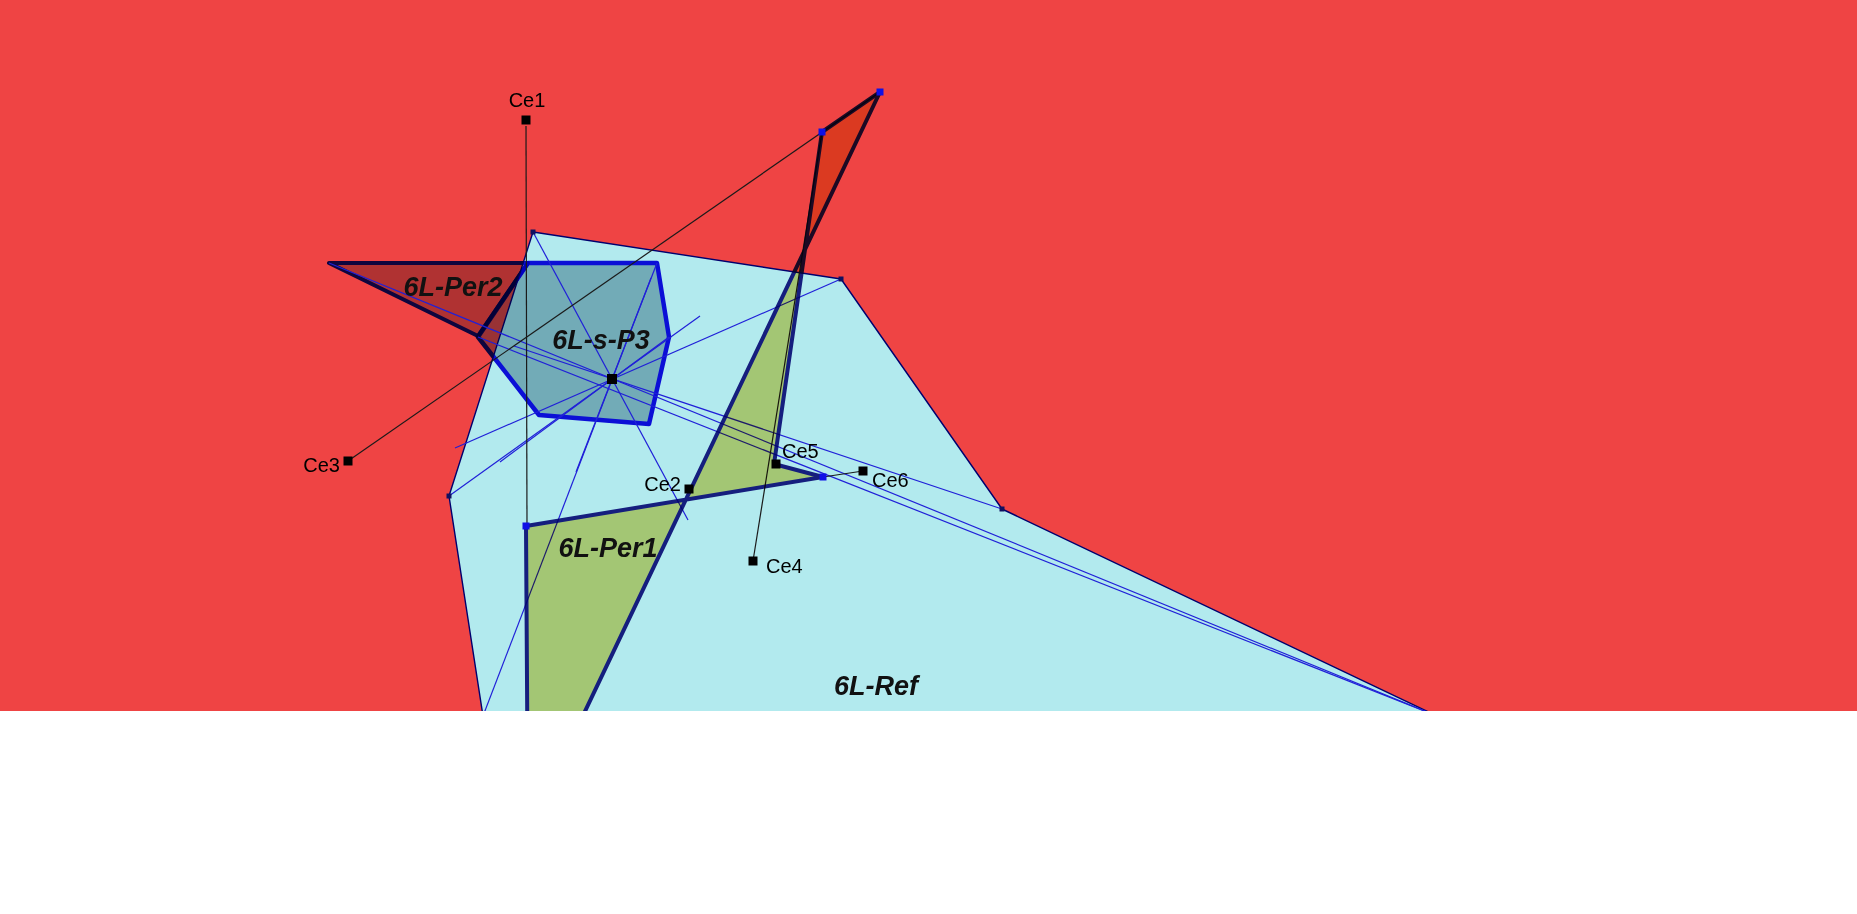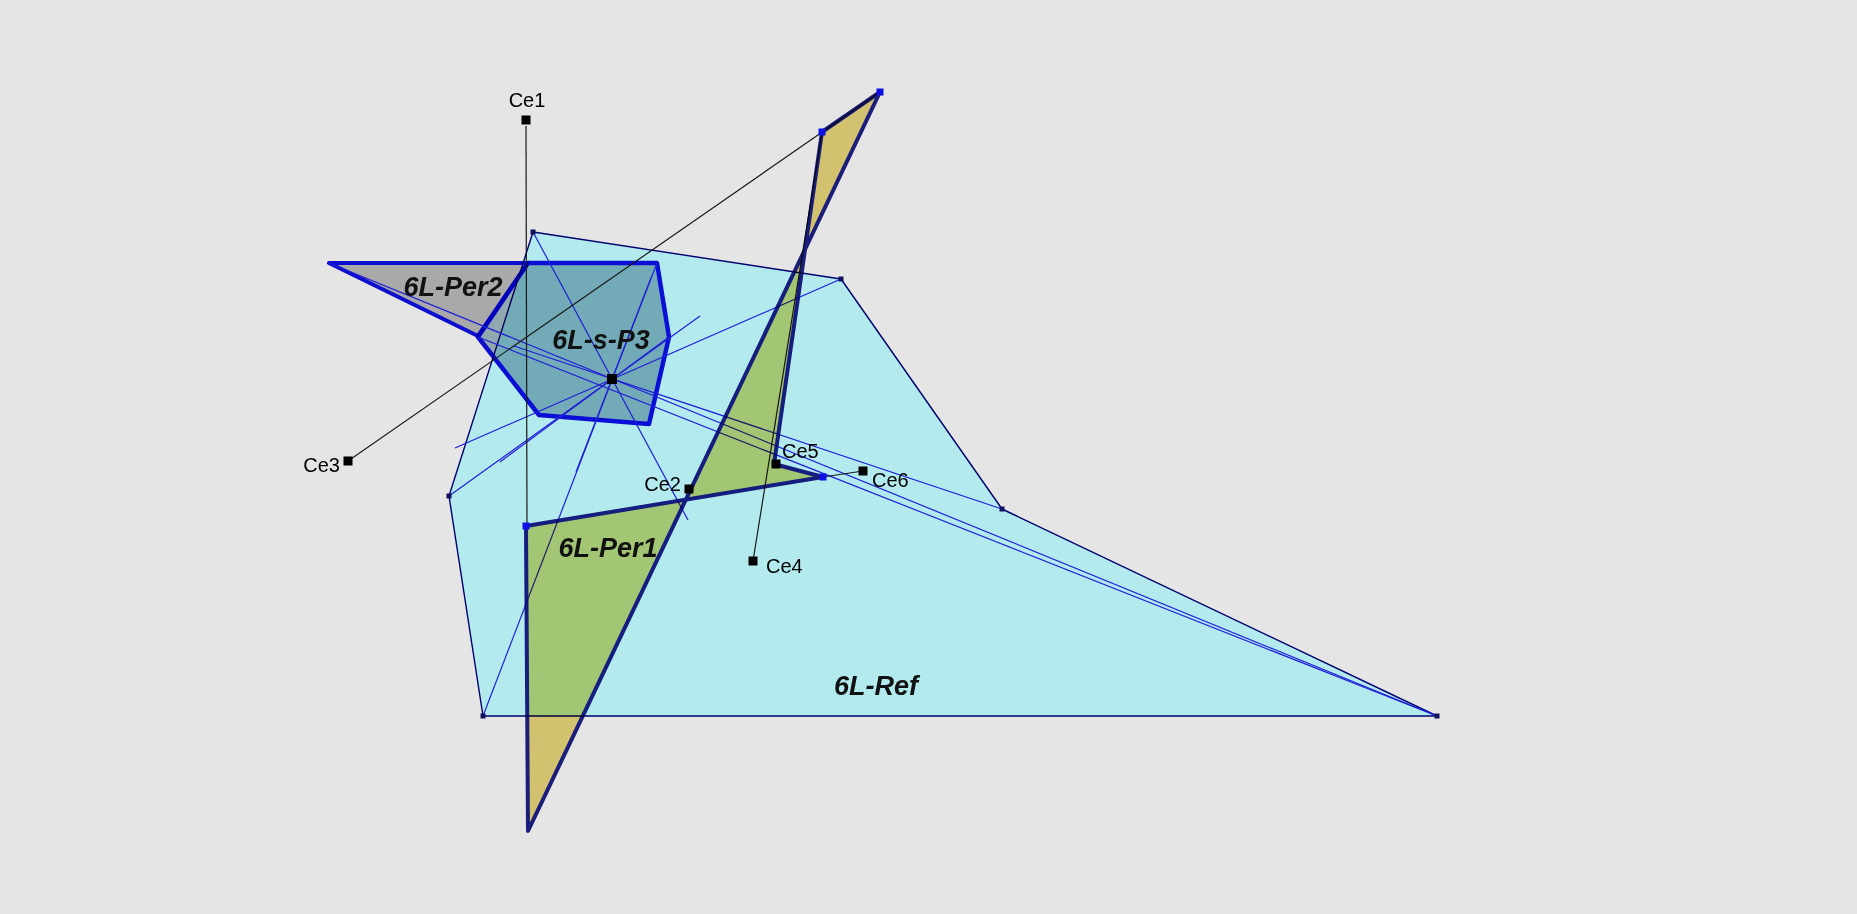--- a/index.html
+++ b/index.html
@@ -1,16 +1,16 @@
 <!DOCTYPE html>
 <html><head>
 <meta charset="utf-8">
 <style>
   html,body{margin:0;padding:0;background:#ffffff;}
-  .stage{position:relative;width:1857px;height:914px;background:#e5e5e5;overflow:hidden;}
+  .stage{position:relative;width:1857px;height:711px;background:#ef4444;overflow:hidden;}
   svg{position:absolute;left:0;top:0;}
   text{font-family:"Liberation Sans","DejaVu Sans",sans-serif;fill:#000000;}
   text.pt-label{font-size:20px;font-weight:400;}
   text.poly-label{font-size:27px;font-weight:bold;font-style:italic;fill:#111111;}
   polygon{stroke-linejoin:round;}
 </style>
 </head>
 <body>
 
 <div class="stage">

